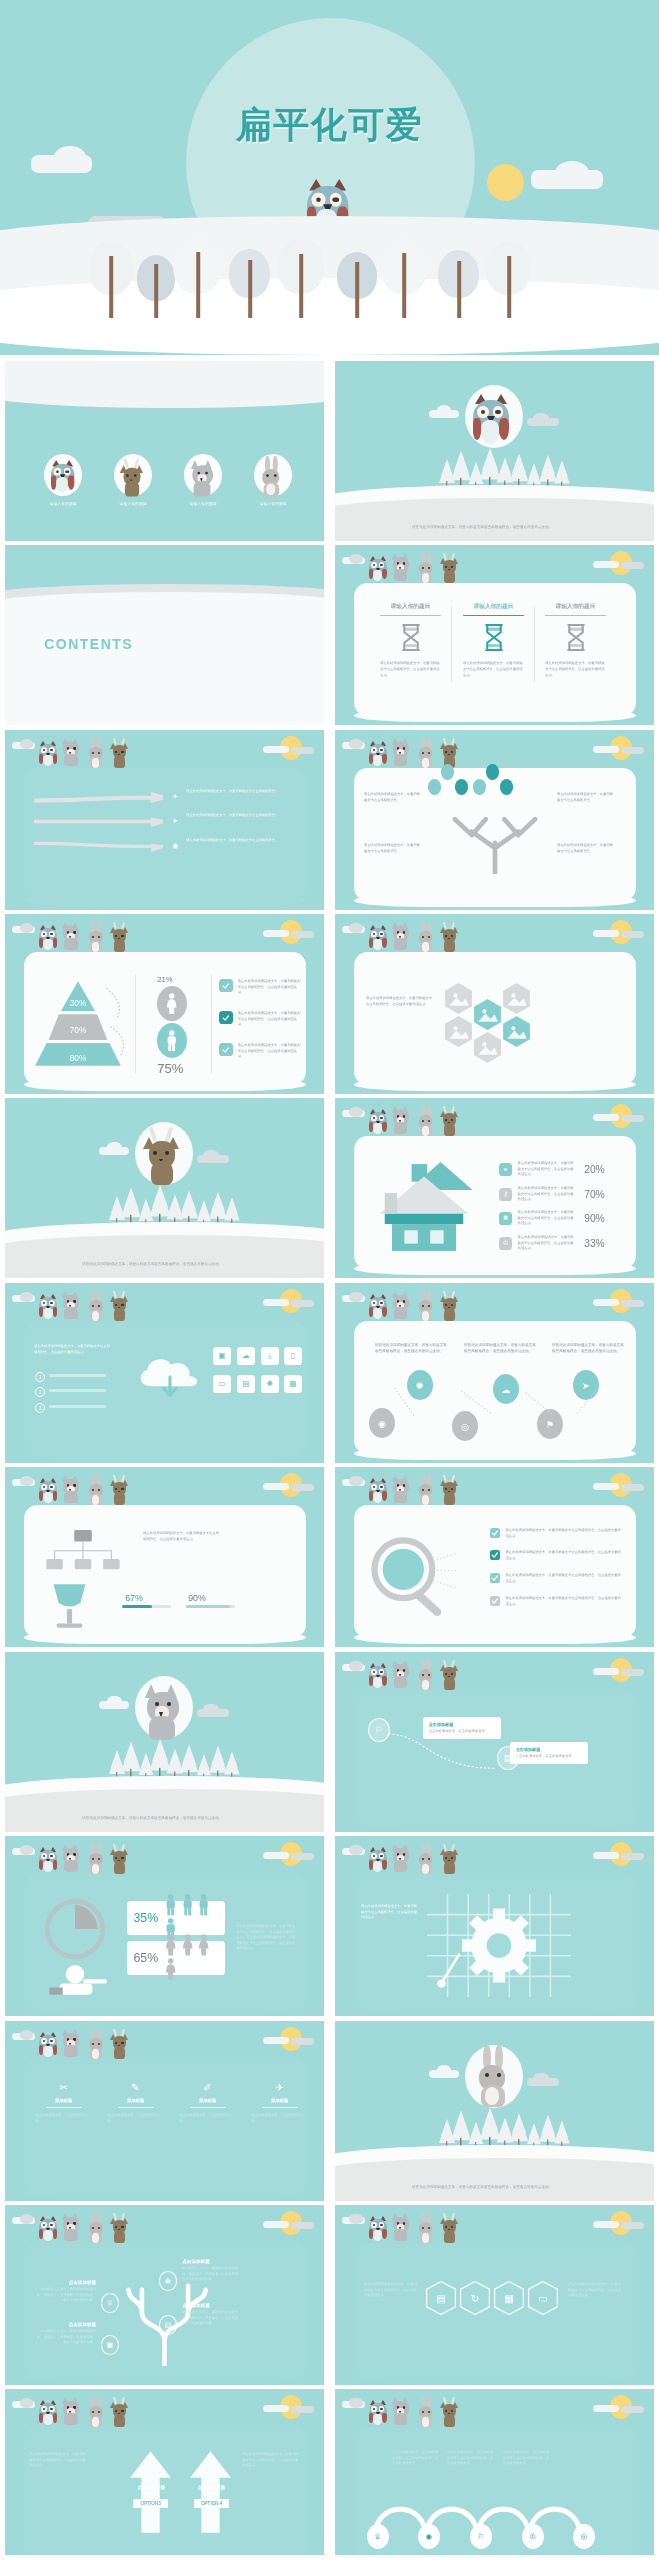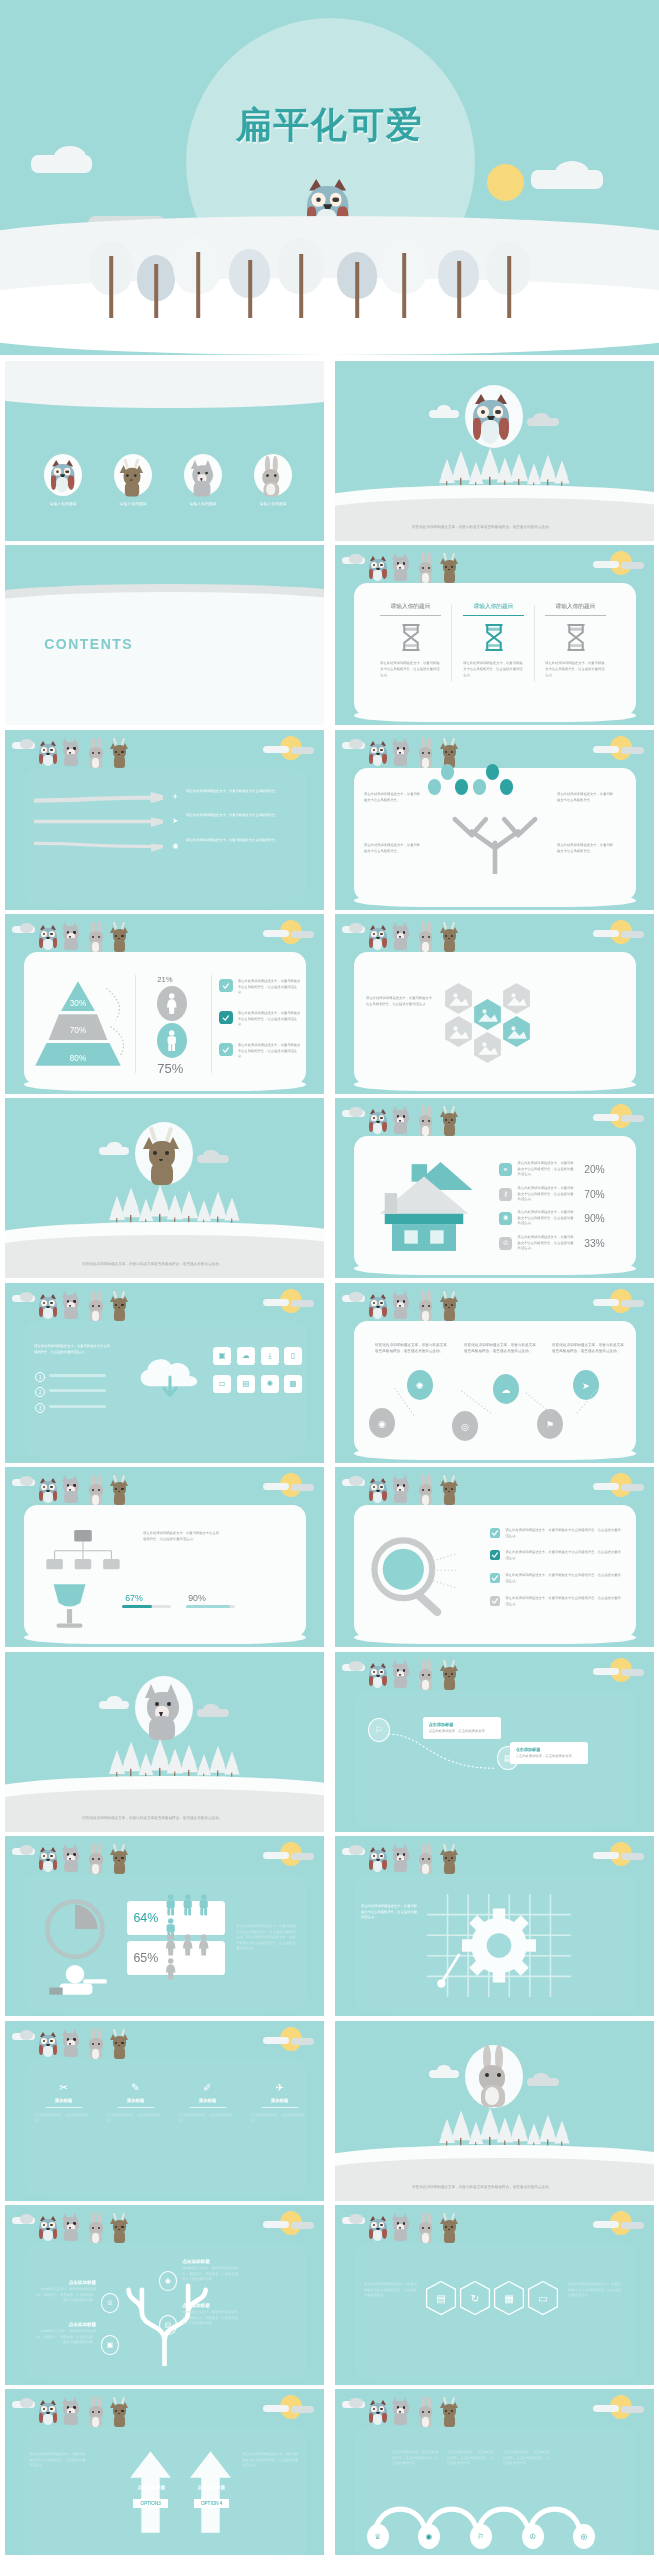--- a/index.html
+++ b/index.html
@@ -1558,21 +1558,21 @@
         <div class="card teal wavy"></div>
         <svg style="position:absolute;left:29px;top:61px;" width="82" height="98" viewBox="0 0 160 190">
       <circle cx="80" cy="62" r="54" fill="none" stroke="#b4c6c6" stroke-width="9"></circle>
       <path d="M80 62 L80 14 A48 48 0 0 1 124 62 Z" fill="#b0b4b5"></path>
       <circle cx="80" cy="150" r="18" fill="#ffffff"></circle>
       <rect x="50" y="168" width="64" height="22" rx="8" fill="#ffffff"></rect>
       <rect x="96" y="160" width="46" height="8" rx="3" fill="#ffffff"></rect>
       <rect x="30" y="176" width="26" height="14" fill="#9aa9aa"></rect>
         </svg>
         <div style="position:absolute;left:122px;top:65px;width:98px;height:34px;background:#ffffff;border-radius:3.6px;display:flex;align-items:center;padding:0 6.2px;">
-        <span class="pct teal" style="font-size:12.4px;">64%</span>
+        <span class="pct teal" style="font-size:12.4px;">35%</span>
         <span style="margin-left:3.1px;"><span style="display:inline-block;margin-left:3.1px;"><svg width="13.4" height="21.6" viewBox="0 0 26 42" fill="#85cecd">
                 <circle cx="13" cy="6" r="5.4"></circle>
                 <rect x="5" y="12" width="16" height="16" rx="4"></rect>
                 <rect x="6.5" y="27" width="5.6" height="15" rx="2"></rect>
                 <rect x="13.9" y="27" width="5.6" height="15" rx="2"></rect>
               </svg></span><span style="display:inline-block;margin-left:3.1px;"><svg width="13.4" height="21.6" viewBox="0 0 26 42" fill="#85cecd">
                 <circle cx="13" cy="6" r="5.4"></circle>
                 <rect x="5" y="12" width="16" height="16" rx="4"></rect>
                 <rect x="6.5" y="27" width="5.6" height="15" rx="2"></rect>
                 <rect x="13.9" y="27" width="5.6" height="15" rx="2"></rect>

